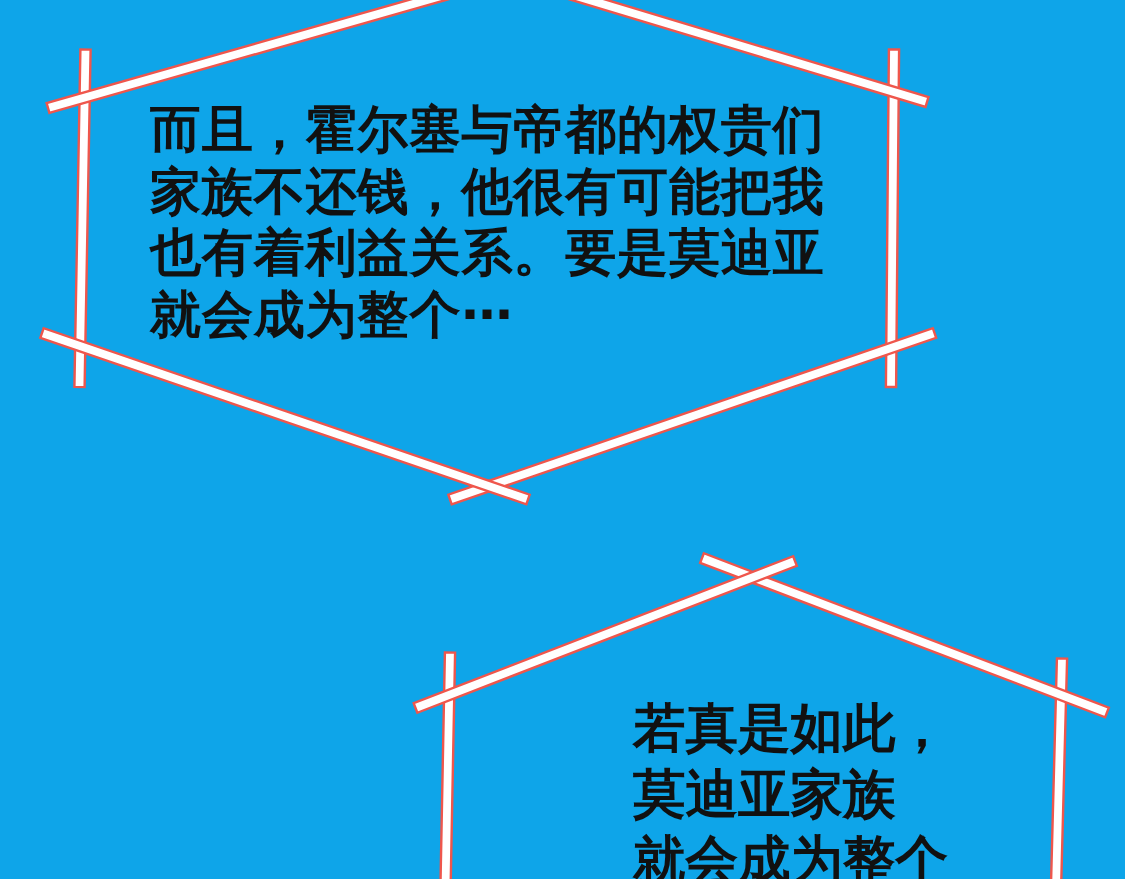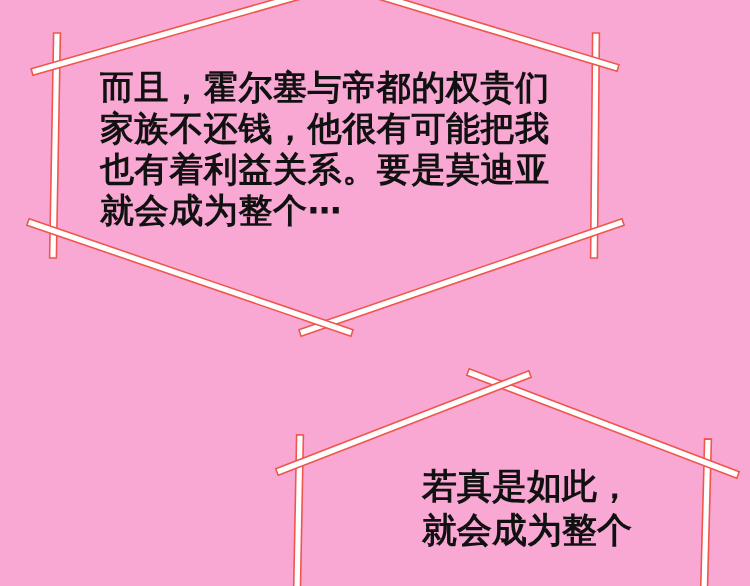--- a/index.html
+++ b/index.html
@@ -5,21 +5,21 @@
   html, body {
     margin: 0;
     padding: 0;
     background: #ffffff;
   }
   .stage {
     position: relative;
     width: 750px;
     height: 586px;
     overflow: hidden;
-    background: #f9a8d4;
+    background: #0ea5e9;
     font-family: "Liberation Sans", "DejaVu Sans", sans-serif;
   }
   .outlines-svg {
     position: absolute;
     left: 0;
     top: 0;
     width: 750px;
     height: 586px;
   }
   .bar {
@@ -74,16 +74,17 @@
 
   <div class="dialogue dialogue-top">
     <div>而且，霍尔塞与帝都的权贵们</div>
     <div>家族不还钱，他很有可能把我</div>
     <div>也有着利益关系。要是莫迪亚</div>
     <div>就会成为整个⋯</div>
   </div>
 
   <div class="dialogue dialogue-bottom">
     <div>若真是如此，</div>
+    <div>莫迪亚家族</div>
     <div>就会成为整个</div>
   </div>
 
 </div>
 
 </body></html>

